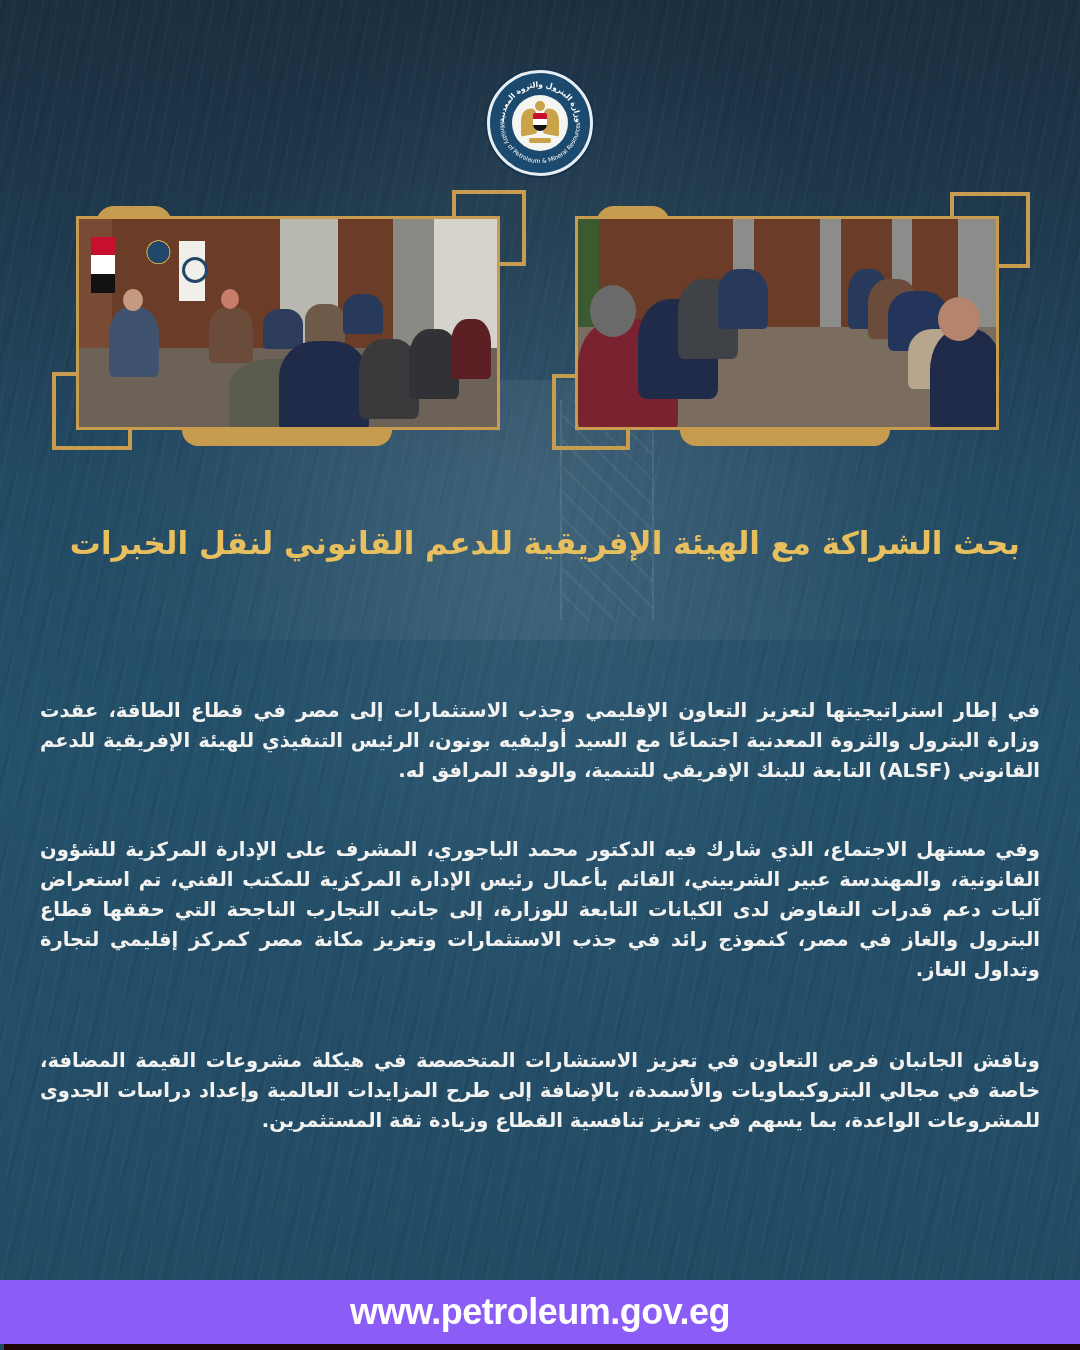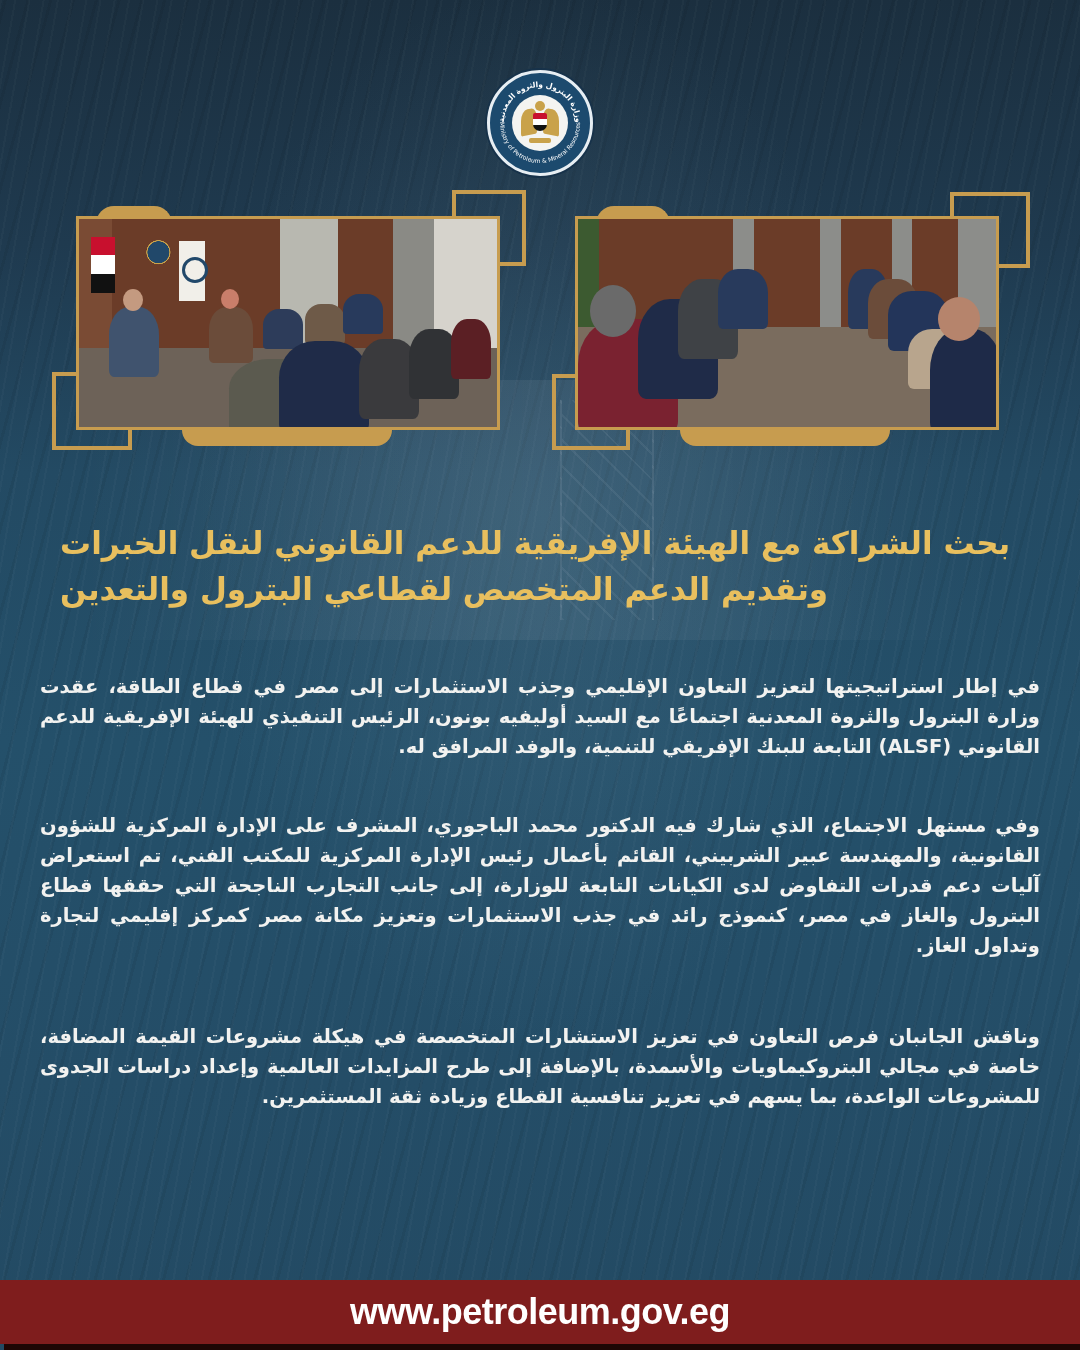--- a/index.html
+++ b/index.html
@@ -99,39 +99,40 @@
     background: linear-gradient(180deg, #c8102e 0 33%, #fff 33% 66%, #111 66% 100%);
   }
   .flag2 {
     position: absolute; width: 26px; height: 60px; background: #f1efe9;
   }
   .flag2::after { content: ""; position: absolute; left: 3px; top: 16px; width: 20px; height: 20px; border-radius: 50%; border: 3px solid #21486a; }
 
   
   .title {
     position: absolute; left: 60px; width: 960px; top: 520px;
-    direction: rtl; text-align: left;
+    direction: rtl; text-align: right;
     color: #e8bf5e; font-weight: bold; font-size: 31px; line-height: 46px;
     font-family: "DejaVu Sans", sans-serif;
   }
 
   .body-text {
     position: absolute; left: 40px; width: 1000px;
     direction: rtl; text-align: justify; text-align-last: right;
     color: #f2f2f0; font-weight: bold; font-size: 19.5px; line-height: 30px;
     font-family: "DejaVu Sans", sans-serif;
+    margin-top: 24px;
   }
   .para1 { top: 672px; }
   .para2 { top: 811px; }
   .para3 { top: 1022px; }
 
   
   .footer {
     position: absolute; left: 0; top: 1280px; width: 1080px; height: 64px;
-    background: #7f1d1d;
+    background: #8b5cf6;
     display: flex; align-items: center; justify-content: center;
   }
   .footer-url {
     color: #ffffff; font-family: "Liberation Sans", sans-serif; font-weight: bold;
     font-size: 36px; letter-spacing: -0.5px;
   }
   .footer-bar {
     position: absolute; left: 4px; top: 1344px; width: 1076px; height: 6px; background: #1e0604;
   }
 </style>
@@ -205,21 +206,20 @@
     <div class="person" style="left:290px; top:60px; width:50px; height:60px; background:#6b4c3a;"></div>
     <div class="person" style="left:310px; top:72px; width:60px; height:60px; background:#23355a;"></div>
     <div class="person" style="left:330px; top:110px; width:60px; height:60px; background:#b8a58d;"></div>
     <div class="person" style="left:352px; top:110px; width:72px; height:104px; background:#1e2a48;"></div>
     <div class="head" style="left:360px; top:78px; width:42px; height:44px; background:#b6846c;"></div>
   </div>
 </div>
 
 <div class="title">
   <div>بحث الشراكة مع الهيئة الإفريقية للدعم القانوني لنقل الخبرات</div>
-  <div>وتقديم الدعم المتخصص لقطاعي البترول والتعدين</div>
 </div>
 
 <p class="body-text para1">في إطار استراتيجيتها لتعزيز التعاون الإقليمي وجذب الاستثمارات إلى مصر في قطاع الطاقة، عقدت وزارة البترول والثروة المعدنية اجتماعًا مع السيد أوليفيه بونون، الرئيس التنفيذي للهيئة الإفريقية للدعم القانوني (ALSF) التابعة للبنك الإفريقي للتنمية، والوفد المرافق له.</p>
 <p class="body-text para2">وفي مستهل الاجتماع، الذي شارك فيه الدكتور محمد الباجوري، المشرف على الإدارة المركزية للشؤون القانونية، والمهندسة عبير الشربيني، القائم بأعمال رئيس الإدارة المركزية للمكتب الفني، تم استعراض آليات دعم قدرات التفاوض لدى الكيانات التابعة للوزارة، إلى جانب التجارب الناجحة التي حققها قطاع البترول والغاز في مصر، كنموذج رائد في جذب الاستثمارات وتعزيز مكانة مصر كمركز إقليمي لتجارة وتداول الغاز.</p>
 <p class="body-text para3">وناقش الجانبان فرص التعاون في تعزيز الاستشارات المتخصصة في هيكلة مشروعات القيمة المضافة، خاصة في مجالي البتروكيماويات والأسمدة، بالإضافة إلى طرح المزايدات العالمية وإعداد دراسات الجدوى للمشروعات الواعدة، بما يسهم في تعزيز تنافسية القطاع وزيادة ثقة المستثمرين.</p>
 
 <div class="footer">
   <span class="footer-url">www.petroleum.gov.eg</span>
 </div>
 <div class="footer-bar"></div>

